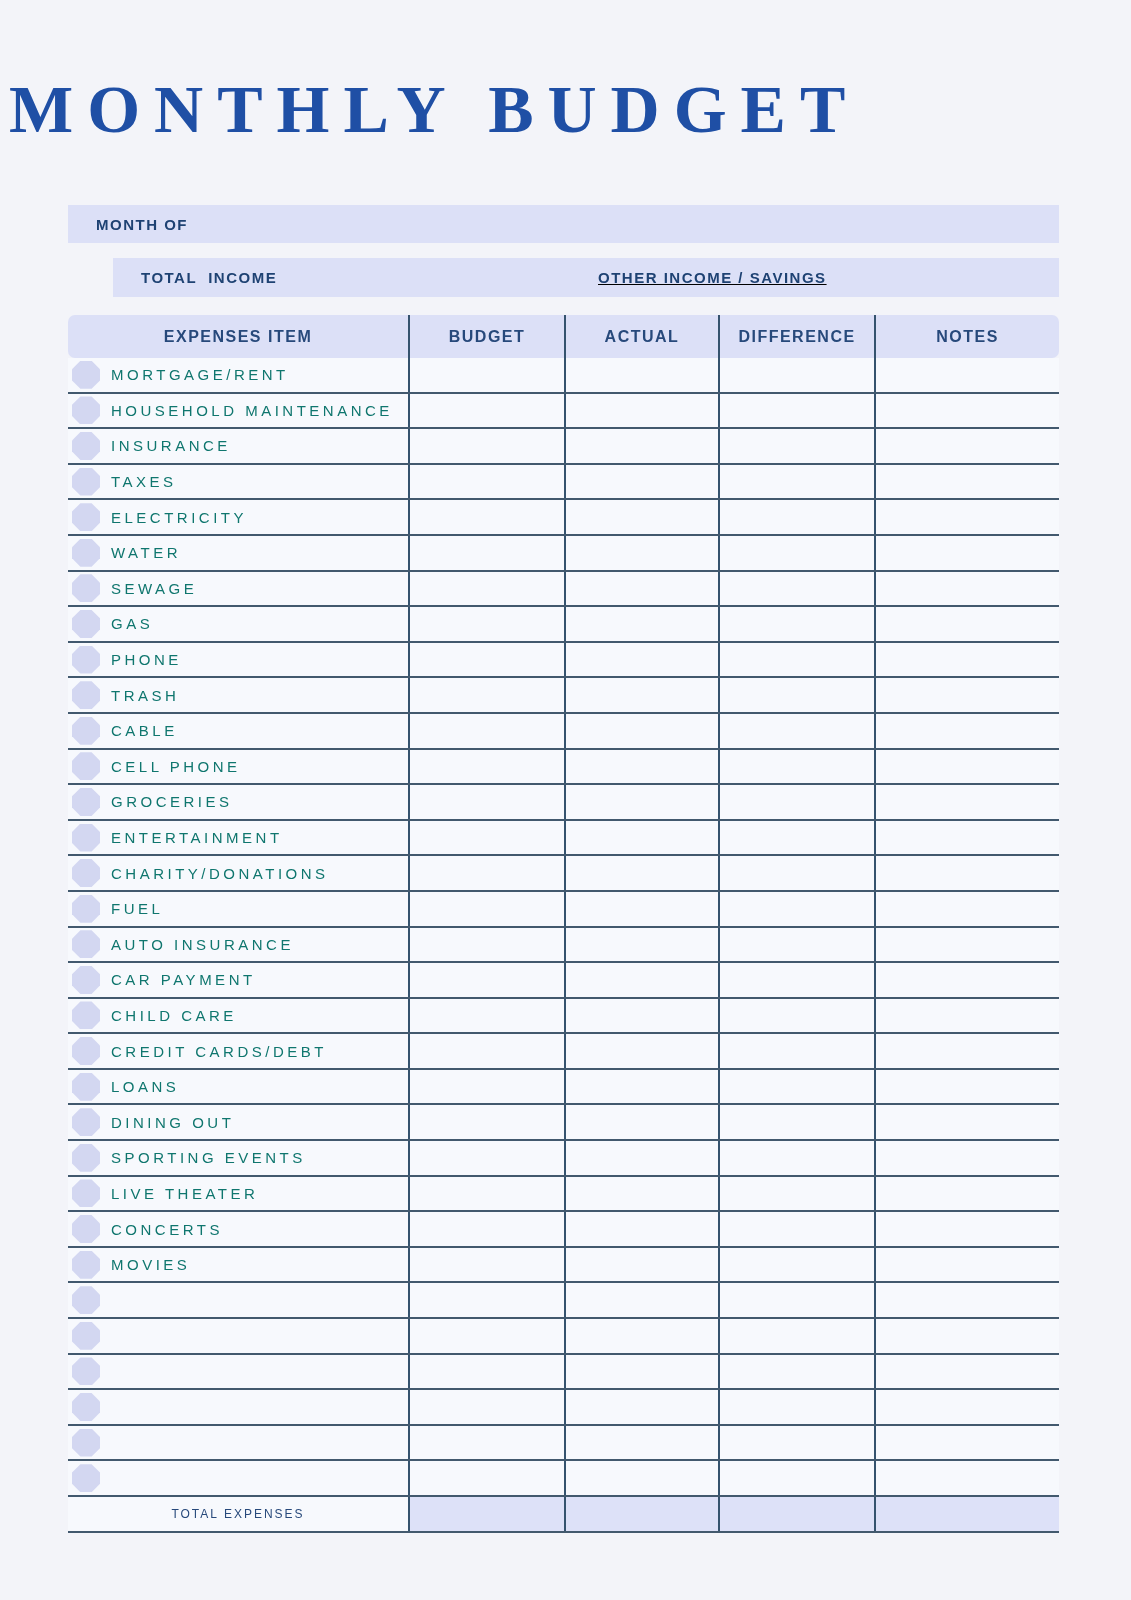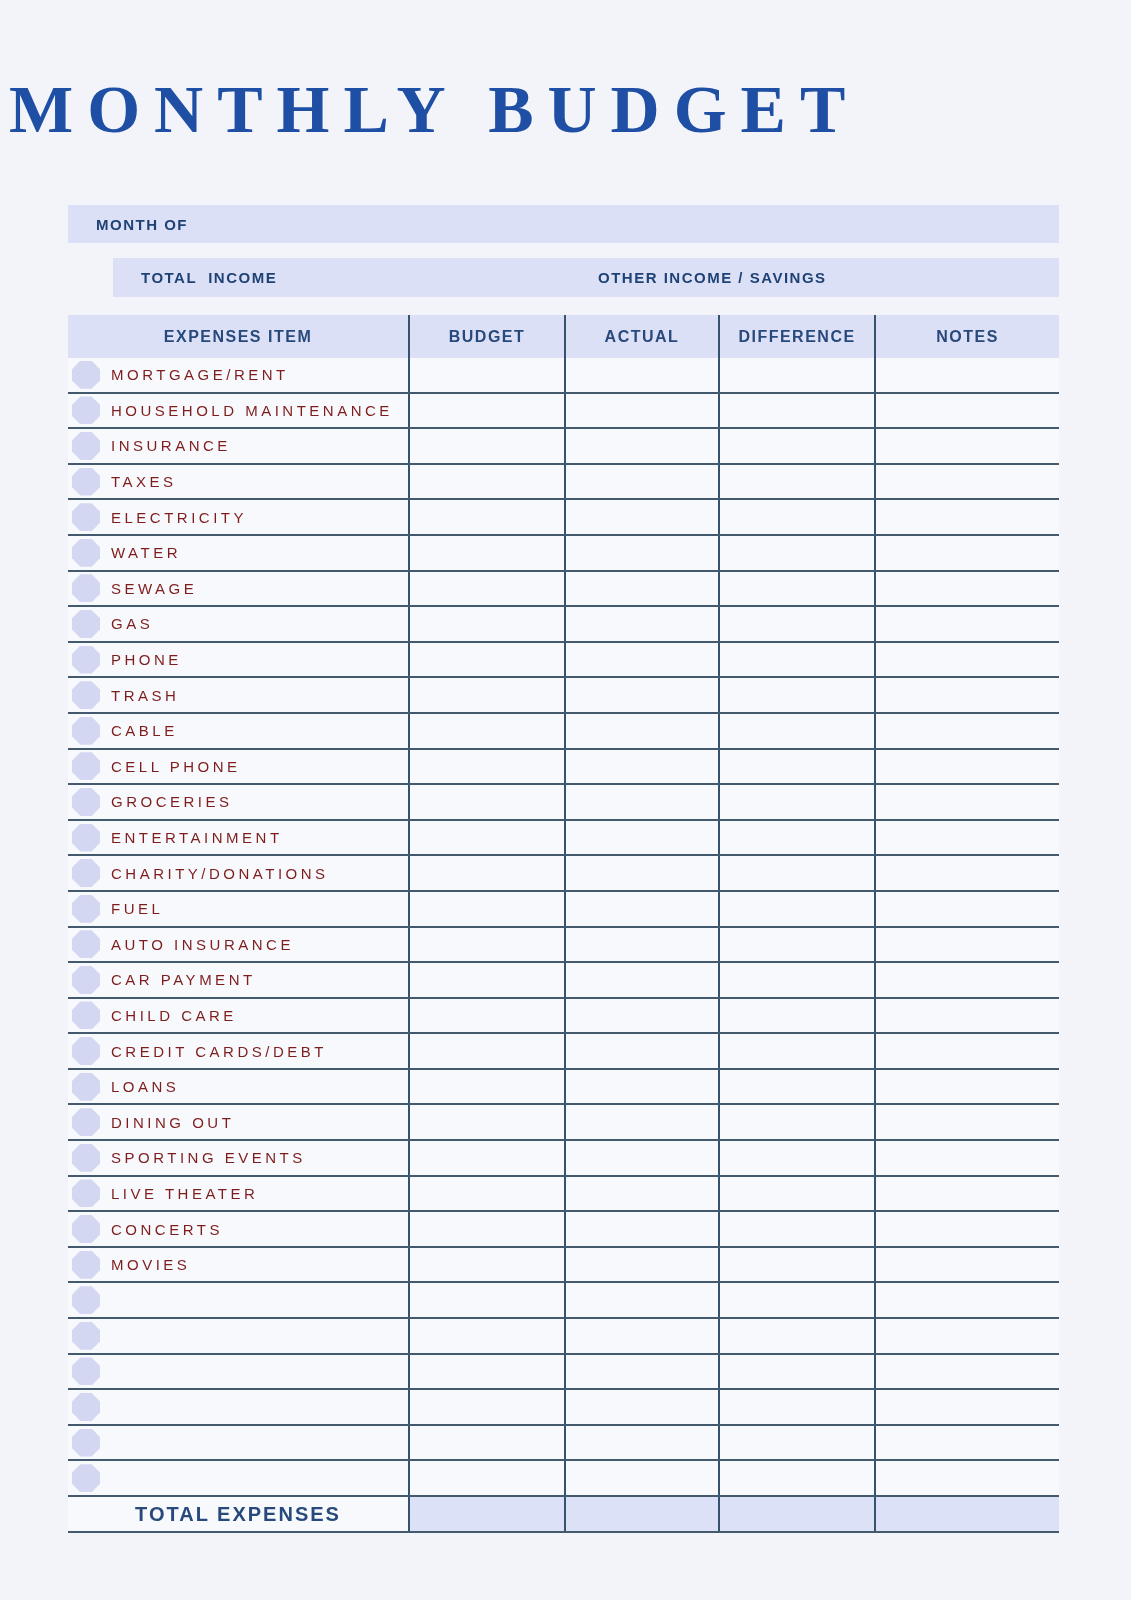--- a/index.html
+++ b/index.html
@@ -35,36 +35,37 @@
   }
   .bar-label {
     color: #1e4273;
     font-weight: 700;
     font-size: 15px;
     letter-spacing: 1.5px;
     white-space: pre;
   }
   .bar-month  { top: 205px; left: 68px;  width: 991px; height: 38px; }
   .bar-income { top: 258px; left: 68px;  width: 492px; height: 39px; margin-left: 45px; }
-  .bar-other  { top: 258px; left: 570px; width: 489px; height: 39px; }
+  .bar-other  { top: 258px; left: 570px; width: 489px; height: 39px; text-decoration: underline; }
 
   .budget-table {
     position: absolute;
     top: 315px;
     left: 68px;
     width: 991px;
   }
   .t-row {
     display: grid;
     grid-template-columns: 340px 156px 154px 156px 185px;
     width: 100%;
   }
   .t-head {
     height: 43px;
     background: #dce0f7;
+    border-radius: 7px;
   }
   .head-cell {
     display: flex;
     align-items: center;
     justify-content: center;
     color: #27497b;
     font-weight: 700;
     font-size: 16px;
     letter-spacing: 1.5px;
   }
@@ -82,39 +83,39 @@
     gap: 11px;
   }
   .bullet {
     width: 28px;
     height: 28px;
     flex: 0 0 28px;
     background: #d3d7f1;
     clip-path: polygon(30% 0%, 70% 0%, 100% 30%, 100% 70%, 70% 100%, 30% 100%, 0% 70%, 0% 30%);
   }
   .item-label {
-    color: #7f1d1d;
+    color: #0f766e;
     font-size: 15px;
     letter-spacing: 3.5px;
     white-space: nowrap;
   }
   .total-row {
     height: 36px;
     border-bottom: 2px solid #42596e;
     background: #f7f9fd;
   }
   .total-label-cell {
     display: flex;
     align-items: center;
     justify-content: center;
   }
   .total-label {
     color: #27497b;
-    font-weight: 700;
-    font-size: 20px;
+    font-weight: 400;
+    font-size: 12px;
     letter-spacing: 2px;
   }
   .total-fill { background: #dde1f8; }
 </style>
 </head>
 <body>
 
 <div class="page">
 
   <h1 class="page-title">MONTHLY BUDGET</h1>

